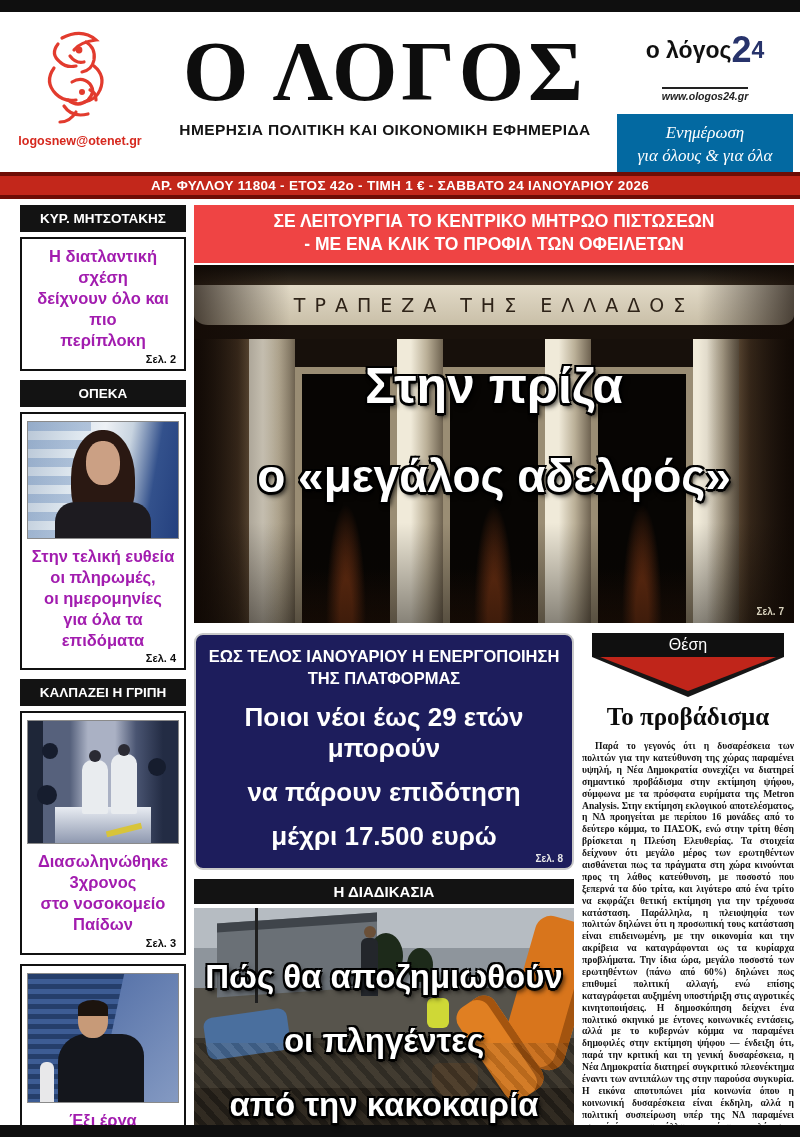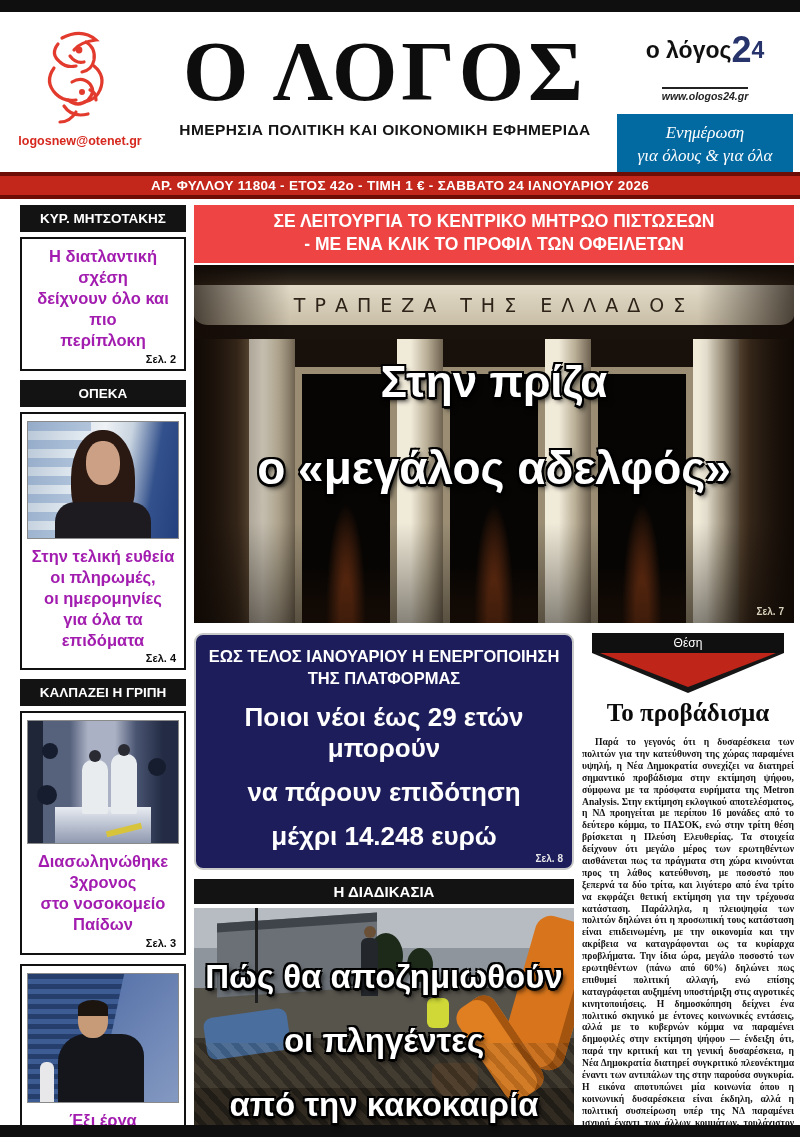--- a/index.html
+++ b/index.html
@@ -92,21 +92,21 @@
   .wallR{flex:1;background:linear-gradient(270deg,#0e0a07,#4a3826 80%,#6e5940);}
   .col{width:46px;flex:none;background:linear-gradient(90deg,#f0ead9 0 30%,#baaf97 65%,#6e6250 100%);}
   .door{width:88px;flex:none;margin-top:28px;border:7px solid #9a8d74;border-bottom:none;
         background:radial-gradient(ellipse at 50% 96%,#6b2f12 0 10%,rgba(0,0,0,0) 32%),linear-gradient(#070503 0 78%,#1d0f07);}
   .vignette{position:absolute;inset:0;
      background:linear-gradient(90deg,rgba(18,9,4,.7),rgba(0,0,0,0) 16% 84%,rgba(18,9,4,.7)),
                 linear-gradient(0deg,rgba(8,5,2,.45),rgba(0,0,0,0) 28%);}
   .lead-head{position:absolute;inset:0;text-align:center;padding-top:92px;z-index:3;}
   .outline{color:#fff;font-weight:bold;
      text-shadow:2px 2px 0 #000,-2px -2px 0 #000,2px -2px 0 #000,-2px 2px 0 #000,0 3px 1px #000,3px 4px 5px rgba(0,0,0,.8);}
-  .lead-l1{font-size:44px;}
+  .lead-l1{font-size:50px;}
   .lead-l2{font-size:46px;margin-top:34px;}
   .ph-page{position:absolute;right:10px;bottom:6px;font-size:10px;font-weight:bold;color:#d8d2bd;z-index:4;}
 
   .row2{display:flex;gap:8px;margin-top:10px;}
   .subcol{flex:1;min-width:0;}
   .opcol{width:212px;flex:none;}
 
   
   .subsidy{background:#1d1d5c;border:2px solid #c9c9c9;border-radius:9px;color:#fff;
            text-align:center;position:relative;padding:10px 6px 16px;}
@@ -132,21 +132,21 @@
   .worker2{position:absolute;left:44%;top:12%;width:17px;height:58px;background:#23262b;border-radius:6px 6px 0 0;}
   .w2head{position:absolute;left:44.7%;top:7%;width:12px;height:12px;background:#6b5038;border-radius:50%;}
   .tarp{position:absolute;left:3%;top:42%;width:84px;height:42px;background:#4a6f9e;border-radius:9px;transform:rotate(-8deg);}
   .rubble{position:absolute;left:0;right:0;bottom:0;height:46%;opacity:.5;
      background:repeating-linear-gradient(48deg,rgba(0,0,0,.35) 0 6px,rgba(120,104,80,.25) 6px 13px);}
   .proc-head{position:absolute;inset:0;text-align:center;padding-top:50px;z-index:3;}
   .proc-l{font-size:33px;}
   .proc-l+.proc-l{margin-top:26px;}
 
   
-  .op-head{background:#101010;color:#fff;text-align:center;font-size:12px;padding:3px 0;margin:0 10px;}
+  .op-head{background:#101010;color:#fff;text-align:center;font-size:16px;padding:3px 0;margin:0 10px;}
   .op-arrow{position:relative;height:42px;margin:0 10px 4px;}
   .tri-b{position:absolute;top:0;left:50%;transform:translateX(-50%);width:0;height:0;
          border-left:96px solid transparent;border-right:96px solid transparent;border-top:40px solid #161616;}
   .tri-r{position:absolute;top:0;left:50%;transform:translateX(-50%);width:0;height:0;
          border-left:88px solid transparent;border-right:88px solid transparent;border-top:34px solid #c0251a;}
   .op-title{font-family:"Liberation Serif",serif;font-weight:bold;font-size:25px;text-align:center;margin:4px 0 9px;color:#0b0b0b;}
   .op-body{font-family:"Liberation Serif",serif;font-weight:bold;font-size:9.6px;line-height:1.24;
            text-align:justify;text-indent:13px;color:#141414;}
 </style>
 </head>
@@ -315,21 +315,21 @@
       <div class="row2">
 
         <div class="subcol">
           <div class="subsidy">
             <div class="sub-kicker">
               <div>ΕΩΣ ΤΕΛΟΣ ΙΑΝΟΥΑΡΙΟΥ Η ΕΝΕΡΓΟΠΟΙΗΣΗ</div>
               <div>ΤΗΣ ΠΛΑΤΦΟΡΜΑΣ</div>
             </div>
             <div class="sub-line">Ποιοι νέοι έως 29 ετών μπορούν</div>
             <div class="sub-line">να πάρουν επιδότηση</div>
-            <div class="sub-line">μέχρι 14.248 ευρώ</div>
+            <div class="sub-line">μέχρι 17.500 ευρώ</div>
             <div class="sub-page">Σελ. 8</div>
           </div>
 
           <div class="proc-bar">Η ΔΙΑΔΙΚΑΣΙΑ</div>
 
           <div class="proc-photo">
             <div class="bldg"></div>
             <div class="pole"></div>
             <div class="tree" style="left:46%;top:10%;width:34px;height:46px;"></div>
             <div class="tree" style="left:56%;top:16%;width:26px;height:34px;"></div>

